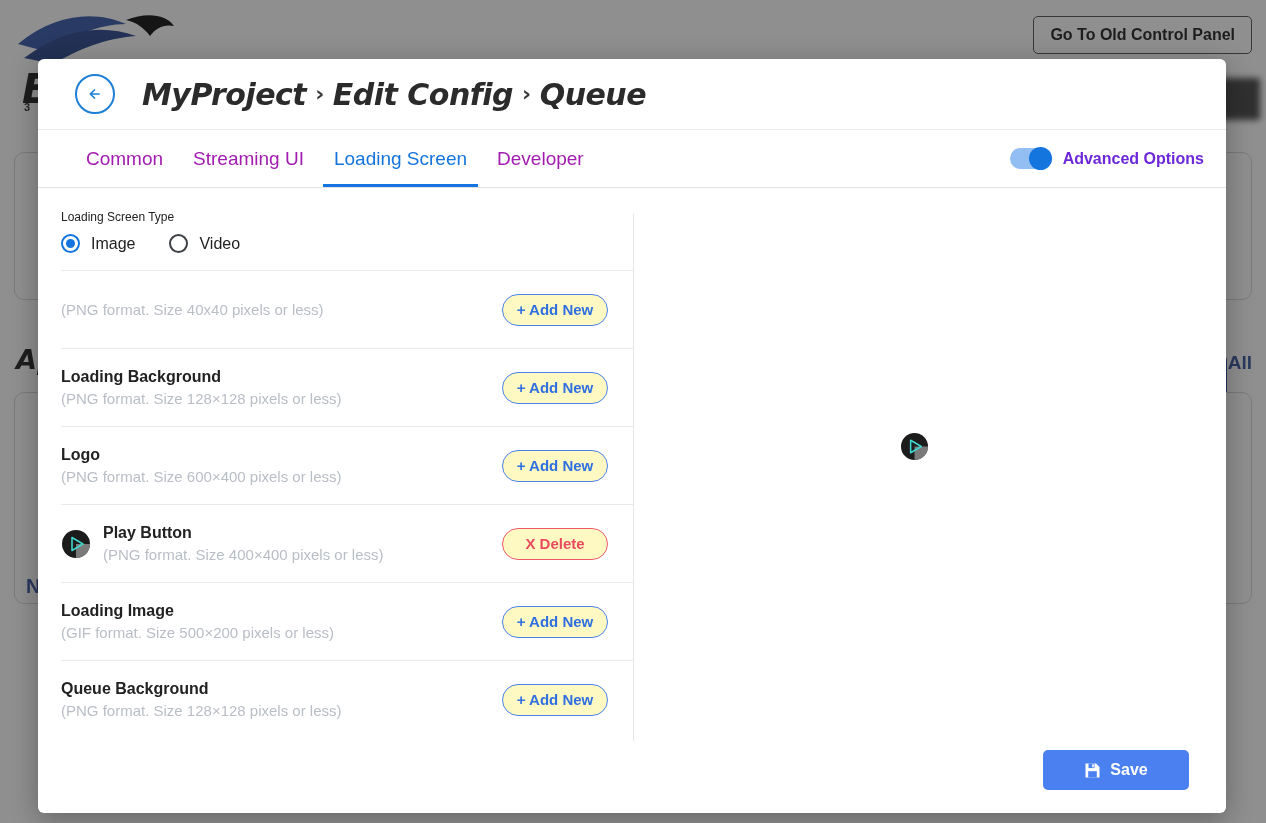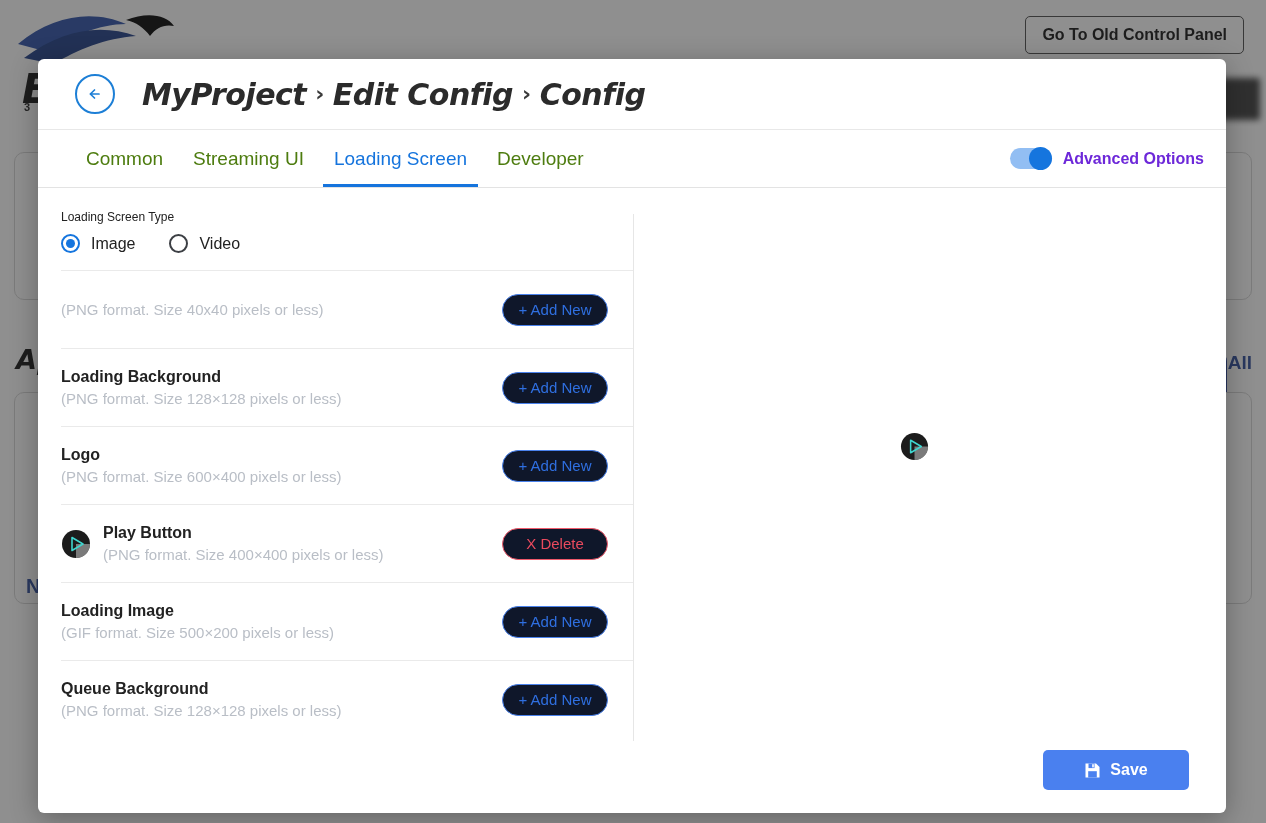--- a/index.html
+++ b/index.html
@@ -27,21 +27,21 @@
     position: absolute; left: 8px; top: 58px;
     font-size: 40px; font-weight: 800; font-style: italic;
     letter-spacing: -1px; color: #111;
     font-family: "DejaVu Sans", sans-serif;
   }
   #bg-logo .brandsub {
     position: absolute; left: 10px; top: 93px;
     font-size: 11px; font-weight: 700; letter-spacing: 3px; color: #222;
   }
   #bg-oldpanel-btn {
-    position: absolute; right: 22px; top: 16px;
+    position: absolute; right: 14px; top: 16px;
     padding: 9px 16px;
     border: 1px solid #4a4a4a; border-radius: 5px;
     background: #ffffff; color: #111;
     font-size: 16px; font-weight: 700;
     font-family: "Liberation Sans", sans-serif;
     cursor: pointer;
   }
   #bg-avatar-box {
     position: absolute; right: 6px; top: 78px;
     width: 62px; height: 42px; background: #3a3a3a; border-radius: 2px;
@@ -119,21 +119,21 @@
   #tabs-row {
     height: 58px; flex: none;
     display: flex; align-items: stretch;
     border-bottom: 1px solid #e3e3e3;
     padding-left: 33px; padding-right: 22px;
     position: relative;
   }
   .tab {
     display: flex; align-items: center;
     padding: 0 15px;
-    font-size: 19px; color: #4d7c0f;
+    font-size: 19px; color: #a21caf;
     cursor: pointer;
     position: relative;
     white-space: nowrap;
   }
   .tab.active { color: #1574dd; font-weight: 400; }
   .tab.active::after {
     content: ""; position: absolute;
     left: 4px; right: 4px; bottom: 0; height: 3px; background: #1574dd;
   }
   #adv-wrap {
@@ -204,22 +204,22 @@
     width: 30px; height: 30px; flex: none; margin-right: 12px;
   }
   .asset-texts { flex: 1; min-width: 0; }
   .asset-name {
     font-size: 16px; font-weight: 700; color: #222; margin-bottom: 4px;
   }
   .asset-hint { font-size: 15px; color: #b9bec6; }
   .asset-btn {
     flex: none;
     width: 106px; height: 32px; border-radius: 17px;
-    border: 1px solid #4a82ec; background: #0f172a;
-    color: #2f6fe0; font-size: 15px; font-weight: 400;
+    border: 1px solid #4a82ec; background: #fef9c3;
+    color: #2f6fe0; font-size: 15px; font-weight: 700;
     cursor: pointer;
     display: flex; align-items: center; justify-content: center;
     font-family: "Liberation Sans", sans-serif;
   }
   .asset-btn.delete {
     border-color: #ef5a6b; color: #ea4a5e;
   }
 
   
   #modal-footer {
@@ -276,21 +276,21 @@
     <div id="back-button">
       <svg width="22" height="22" viewBox="0 0 22 22">
         <path d="M15 11 H7 M10.5 7 L6.3 11 L10.5 15" fill="none" stroke="#1d7fd6" stroke-width="1.7" stroke-linecap="round" stroke-linejoin="round"></path>
       </svg>
     </div>
     <div id="breadcrumb">
       <span class="crumb">MyProject</span>
       <span class="sep">›</span>
       <span class="crumb">Edit Config</span>
       <span class="sep">›</span>
-      <span class="crumb">Config</span>
+      <span class="crumb">Queue</span>
     </div>
   </div>
 
   <div id="tabs-row">
     <div class="tab">Common</div>
     <div class="tab">Streaming UI</div>
     <div class="tab active">Loading Screen</div>
     <div class="tab">Developer</div>
 
     <div id="adv-wrap">

